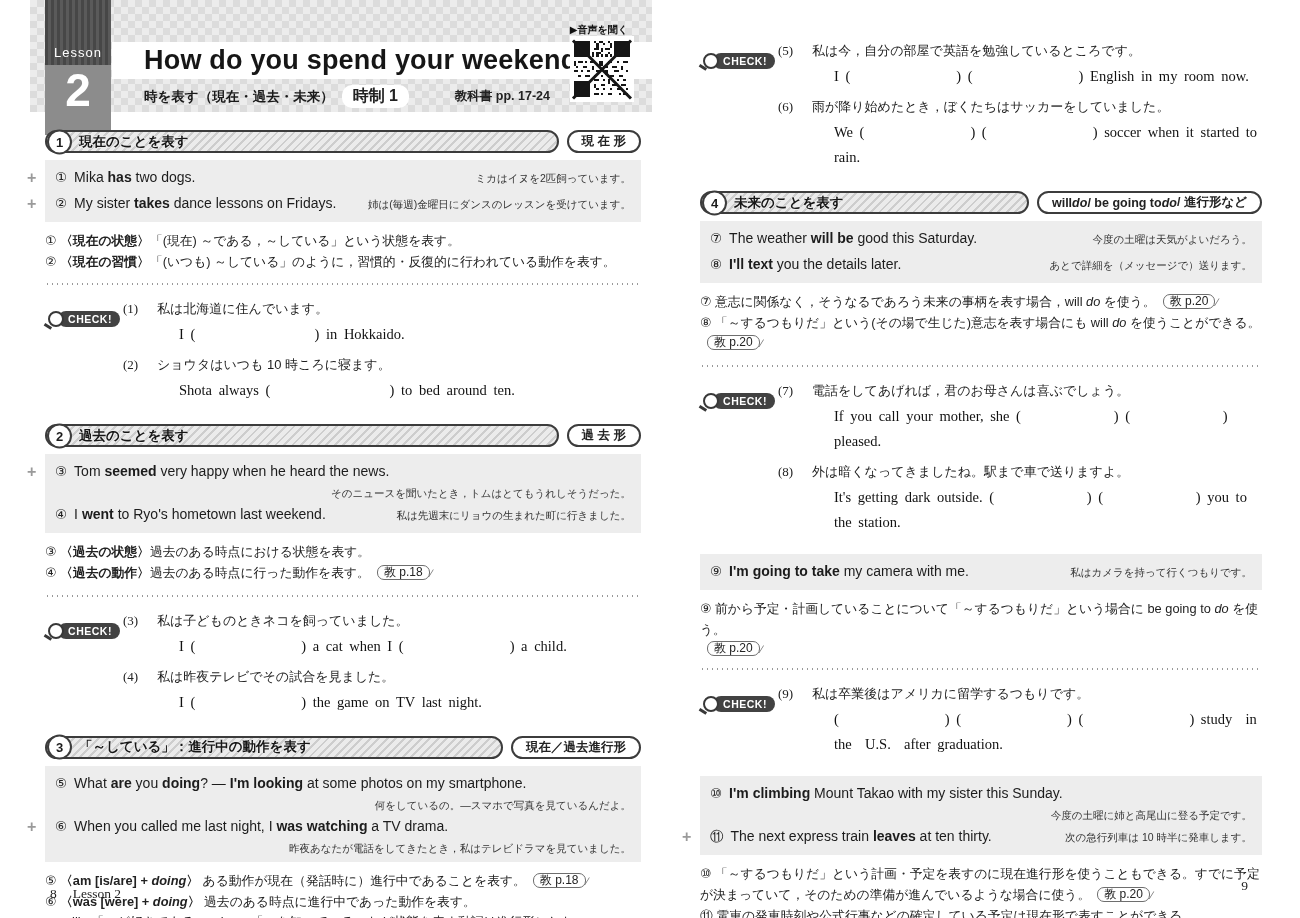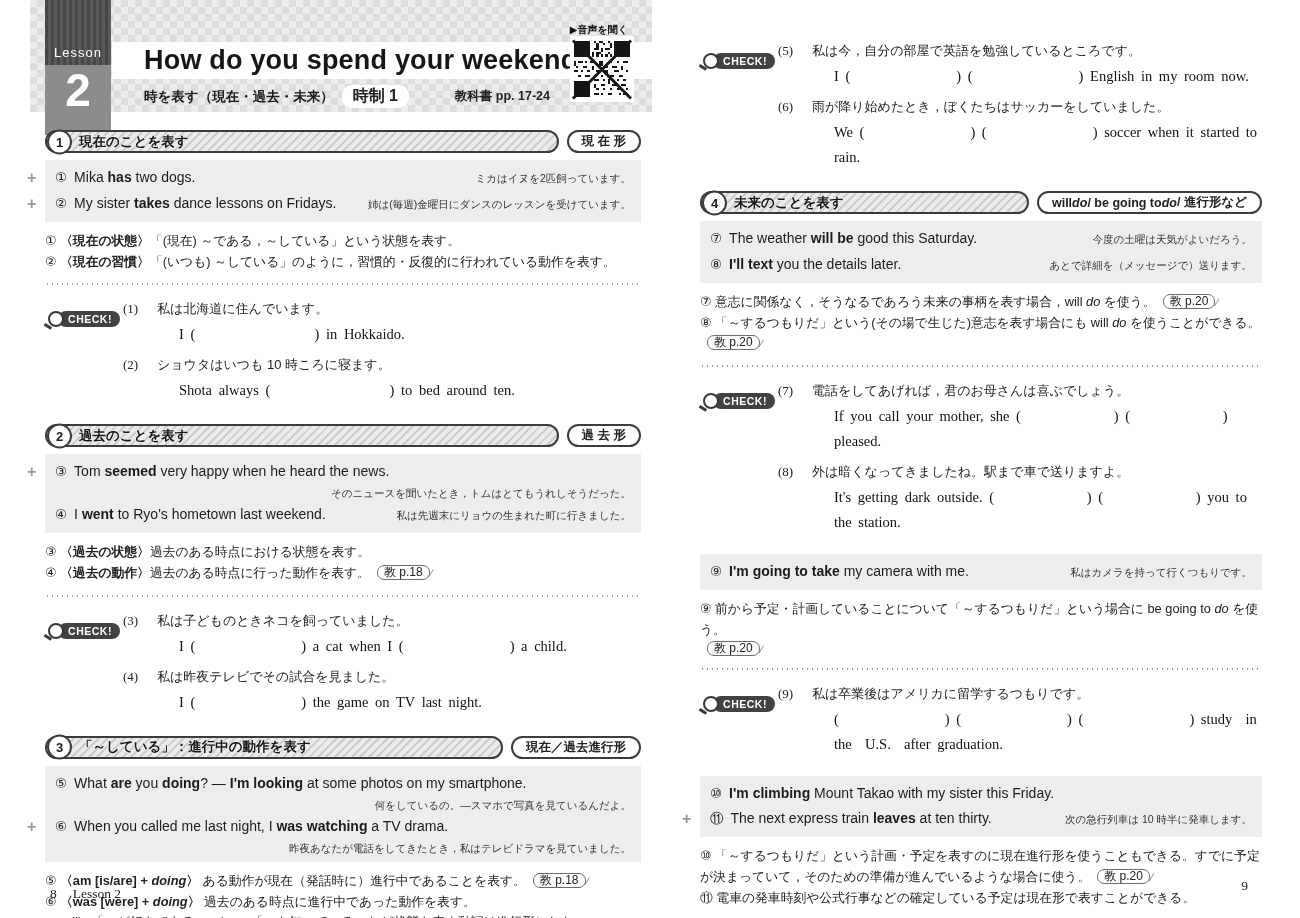--- a/index.html
+++ b/index.html
@@ -416,22 +416,23 @@
           <div class="q-ja">私は卒業後はアメリカに留学するつもりです。</div>
           <div class="q-en">(                ) (                ) (                ) study  in  the  U.S.  after graduation.</div>
         </div>
       </div>
     </div>
   </div>
 
   <div class="ex-box mt12">
     <div class="ex-row">
       <span class="ex-num">⑩</span>
-      <span class="ex-en"><span class="seg-b">I'm climbing</span><span> Mount Takao with my sister this Friday.</span></span>
-    </div>
+      <span class="ex-en"><span class="seg-b">I'm climbing</span><span> Mount Takao with my sister this Sunday.</span></span>
+    </div>
+    <div class="ex-ja-below">今度の土曜に姉と高尾山に登る予定です。</div>
     <div class="ex-row">
       <span class="plus">+</span>
       <span class="ex-num">⑪</span>
       <span class="ex-en"><span>The next express train </span><span class="seg-b">leaves</span><span> at ten thirty.</span></span>
       <span class="ex-ja">次の急行列車は 10 時半に発車します。</span>
     </div>
   </div>
   <div class="notes">
     <div class="note"><span><span>⑩ 「～するつもりだ」という計画・予定を表すのに現在進行形を使うこともできる。すでに予定が決まっていて，そのための準備が進んでいるような場合に使う。</span></span><span class="ref-box">教 p.20</span><span class="ref-slash">∕</span></div>
     <div class="note"><span>⑪ 電車の発車時刻や公式行事などの確定している予定は現在形で表すことができる。</span></div>

